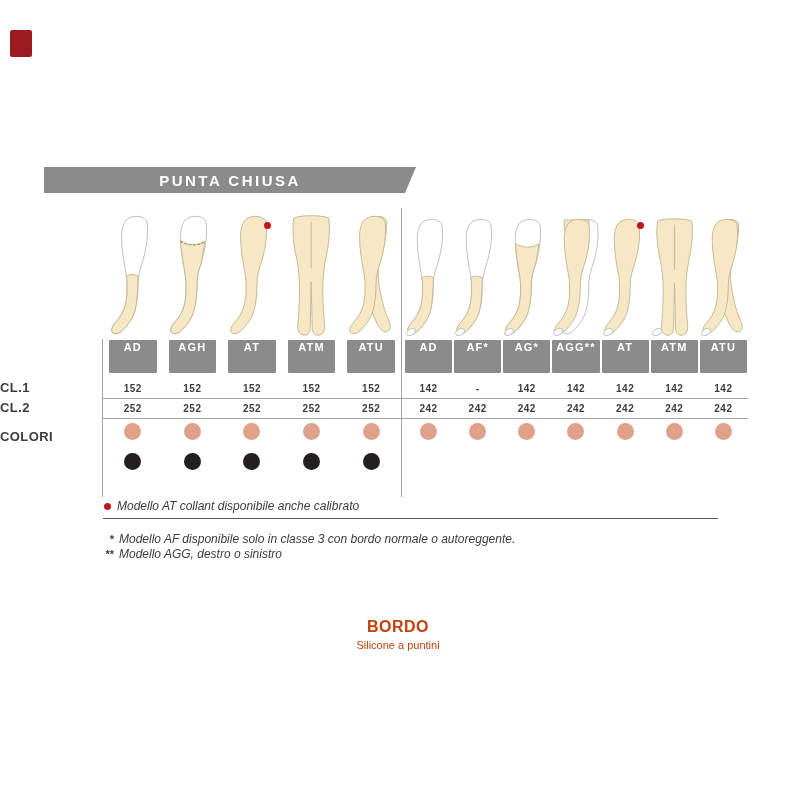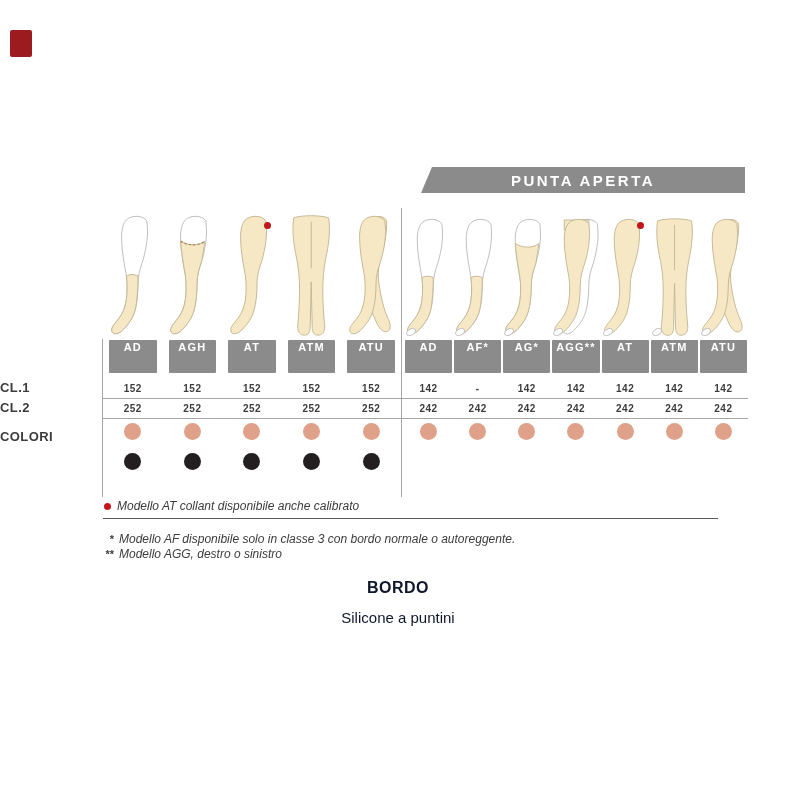--- a/index.html
+++ b/index.html
@@ -56,33 +56,33 @@
   .rednote .bullet{width:7px;height:7px;border-radius:50%;background:var(--red);margin-right:6px;flex:0 0 auto;}
   .rednote .txt{font-style:italic;font-size:12px;color:var(--textdark);text-align:right;}
 
   
   .footnotes{position:absolute;left:96px;top:531px;}
   .fnrow{display:flex;height:15px;margin-bottom:0;align-items:center;}
   .fnrow .marker{width:18px;text-align:right;padding-right:5px;font-size:11px;font-weight:bold;color:var(--textdark);}
   .fnrow .ftxt{font-style:italic;font-size:12px;color:var(--textdark);white-space:nowrap;}
 
   
-  .bottomcap{position:absolute;left:198px;top:579px;width:400px;text-align:center;color:#0f172a;}
+  .bottomcap{position:absolute;left:198px;top:618px;width:400px;text-align:center;color:#c2410c;}
   .bottomcap .t{font-size:16px;font-weight:bold;letter-spacing:0.5px;}
-  .bottomcap .s{font-size:15px;margin-top:12px;}
+  .bottomcap .s{font-size:11px;margin-top:3px;}
 </style>
 </head>
 <body>
 
 <div id="page">
 
   <div class="logo" style="background: rgb(155, 27, 31);"></div>
 
-  <div class="bar right" style="background: rgb(139, 139, 139);">
-    <span>PUNTA APERTA</span>
+  <div class="bar left" style="background: rgb(139, 139, 139);">
+    <span>PUNTA CHIUSA</span>
   </div>
 
   <div class="group" id="group-0">
       <div class="col">
         <div class="cell leg">
           <svg viewBox="0 0 52 130" preserveAspectRatio="xMidYMax meet">
             <path d="M19,6 C24,1 36,1 40,7 C42,20 40,34 36,48 C33,57 31,63 31,72 C31,82 30,92 28,99 C26,107 21,114 15,120 C11,124 5,125 4,121 C3,117 7,113 11,108 C15,103 18,96 19,88 C20,80 20,72 19,64 C17,52 14,38 14,24 C14,15 16,9 19,6 Z" fill="#FFFFFF" stroke="#BCBCBC" stroke-width="1"></path>
             <path d="M19,64 C22,62 28,62 31,64 C31,74 30,92 28,99 C26,107 21,114 15,120 C11,124 5,125 4,121 C3,117 7,113 11,108 C15,103 18,96 19,88 C20,80 20,72 19,64 Z" fill="#F6E8C5" stroke="#C3B794" stroke-width="1"></path>
           </svg>
         </div>

